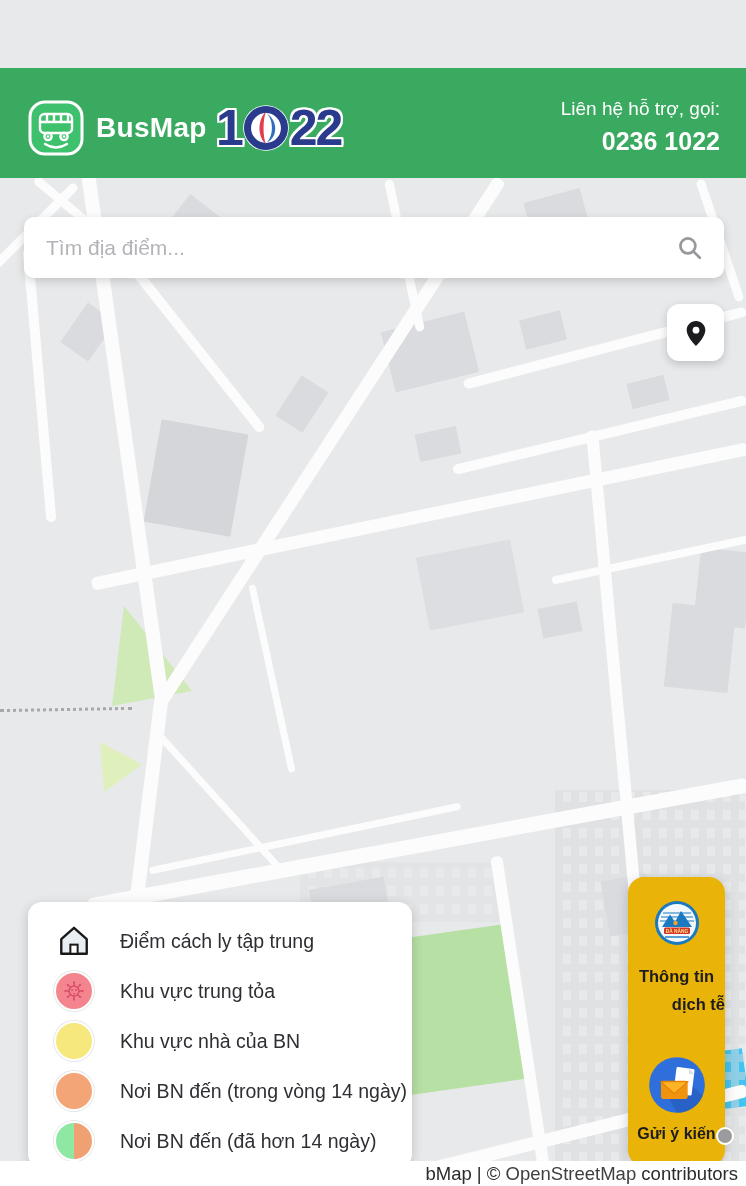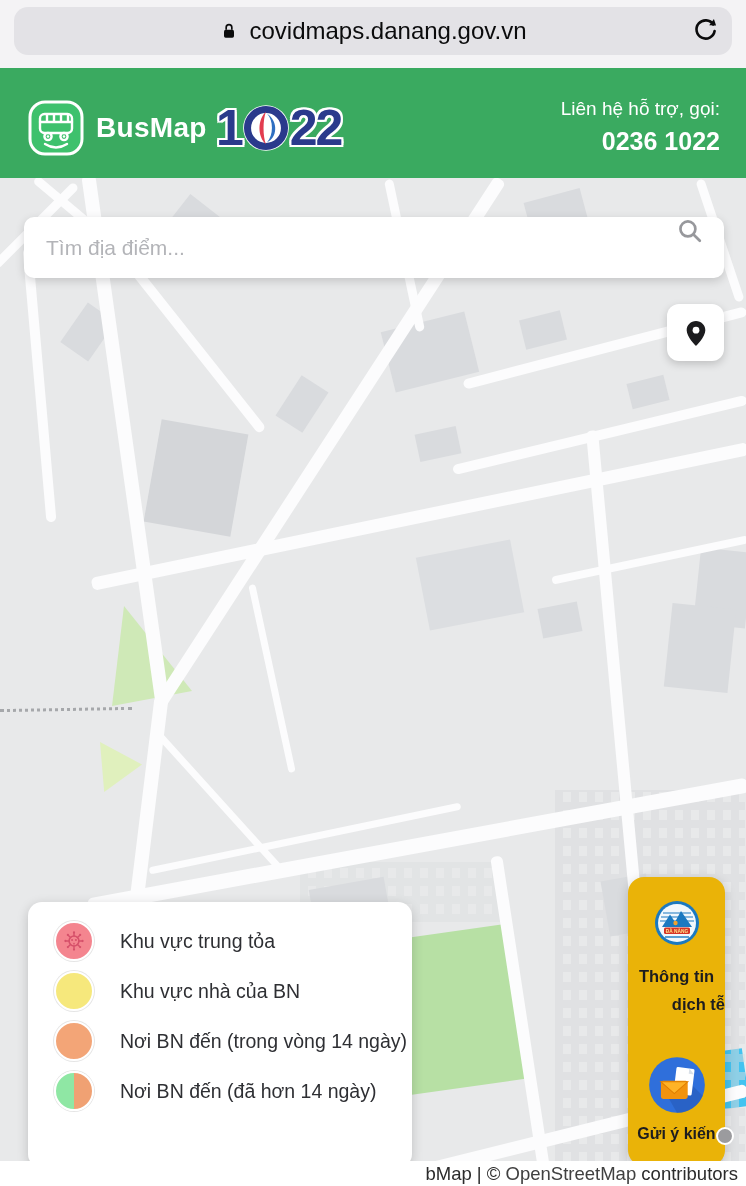--- a/index.html
+++ b/index.html
@@ -41,21 +41,21 @@
           box-shadow:0 2px 6px rgba(0,0,0,.28);transform:translate(-50%,-50%);
           display:flex;align-items:center;justify-content:center;cursor:pointer;}
   .marker svg{width:62%;height:62%;}
   .m-lockdown{background:#f4858f;}
   .m-home_area{background:#f6e87c;}
   .m-visited_recent{background:#f3a577;}
   .m-visited_old{background:linear-gradient(90deg,#8fe7a4 0 50%,#f0a173 50% 100%);}
   .m-dot{background:#9b9b9e;border-width:2px;box-shadow:none;z-index:35;}
   
   .searchbar{position:absolute;left:24px;top:217px;width:700px;height:61px;background:#fff;
-             border-radius:10px;box-shadow:0 3px 10px rgba(0,0,0,.16);display:flex;
+             border-radius:10px;box-shadow:0 3px 10px rgba(0,0,0,.16);display:flex;align-items:center;
              padding:0 20px;box-sizing:border-box;z-index:30;}
   .searchbar input{flex:1;border:none;outline:none;background:transparent;font-size:21px;color:#333;
                    font-family:inherit;}
   .searchbar input::placeholder{color:#b3b4b8;}
   .sicon{display:flex;margin-left:10px;}
   .pinbtn{position:absolute;left:667px;top:304px;width:57px;height:57px;background:#fff;border-radius:12px;
           box-shadow:0 3px 8px rgba(0,0,0,.18);display:flex;align-items:center;justify-content:center;
           z-index:30;cursor:pointer;}
   
   .legend{position:absolute;left:28px;top:902px;width:384px;height:266px;background:#fff;border-radius:14px;
@@ -615,20 +615,29 @@
   <div class="pinbtn">
     <span style="display:flex;">
       <svg width="28" height="28" viewBox="0 0 24 24">
           <path d="M12 1.8c-4.4 0-8 3.5-8 7.9 0 5.8 8 13.5 8 13.5s8-7.7 8-13.5c0-4.4-3.6-7.9-8-7.9z" fill="#1c1c1e"></path>
           <circle cx="12" cy="9.6" r="2.9" fill="#fff"></circle>
         </svg>
     </span>
   </div>
 
   <div class="legend">
+    <div class="lrow">
+      <span class="licon">
+        <svg width="40" height="40" viewBox="0 0 44 44">
+            <path d="M8 20 L22 7.5 L36 20 L36 36 L8 36 Z" fill="#e9eef2" stroke="#17181a" stroke-width="2.6" stroke-linejoin="round"></path>
+            <rect x="18" y="26" width="8" height="10" fill="#fff" stroke="#17181a" stroke-width="2.2"></rect>
+          </svg>
+      </span>
+      <span class="llabel">Điểm cách ly tập trung</span>
+    </div>
     <div class="lrow">
       <span class="licon">
           <span class="lcircle c-red">
         <svg viewBox="0 0 40 40">
               <g fill="none" stroke="#d6506a" stroke-width="2.6">
                 <circle cx="20" cy="20" r="8.2"></circle>
               </g>
               <g stroke="#d6506a" stroke-width="2.4" stroke-linecap="round">
                 <line x1="28.5" y1="20" x2="32.5" y2="20"></line>
                 <line x1="25.8" y1="25.8" x2="28.9" y2="28.9"></line>
@@ -704,37 +713,20 @@
           </g>
           <rect x="13" y="24" width="25" height="17" rx="2" fill="#f2930d"></rect>
           <path d="M13 25 L25.5 36 L38 25 Z" fill="#ffb327" stroke="#e07f00" stroke-width="1"></path>
         </svg>
     </span>
     <div class="sp-t3">Gửi ý kiến</div>
   </div>
 
   <div class="footer"><span>bMap | © </span><span class="osm">OpenStreetMap</span><span> contributors</span></div>
 
-  <div class="topbar">
-    <div class="url-pill">
-      <span class="lock">
-        <svg width="20" height="24" viewBox="0 0 24 24">
-            <rect x="6" y="10.5" width="12" height="9.5" rx="2" fill="#0b0b0c"></rect>
-            <path d="M8.6 10.5 V7.8 a3.4 3.4 0 0 1 6.8 0 V10.5" fill="none" stroke="#0b0b0c" stroke-width="2"></path>
-          </svg>
-      </span>
-      <span class="url">covidmaps.danang.gov.vn</span>
-      <span class="reload">
-        <svg width="27" height="27" viewBox="0 0 24 24">
-            <path d="M18.9 6.2 A8.1 8.1 0 1 0 20.1 12" fill="none" stroke="#0b0b0c" stroke-width="2.3" stroke-linecap="round"></path>
-            <path d="M15.3 6.9 L21.4 7.2 L19.5 1.4 Z" fill="#0b0b0c"></path>
-          </svg>
-      </span>
-    </div>
-  </div>
 
   <div class="header">
     <span class="busmap-logo">
       <svg width="56" height="56" viewBox="0 0 56 56">
           <rect x="2" y="2" width="52" height="52" rx="15" fill="#3ec16d" stroke="#fff" stroke-width="3"></rect>
           <g stroke="#fff" fill="none" stroke-width="2.4" stroke-linecap="round">
             <rect x="12" y="14" width="32" height="19" rx="4.5"></rect>
             <path d="M12 22 h32"></path>
             <path d="M19 14.5 v7 M26 14.5 v7 M33 14.5 v7 M40 14.5 v7"></path>
             <circle cx="20" cy="36.5" r="3.6"></circle>

